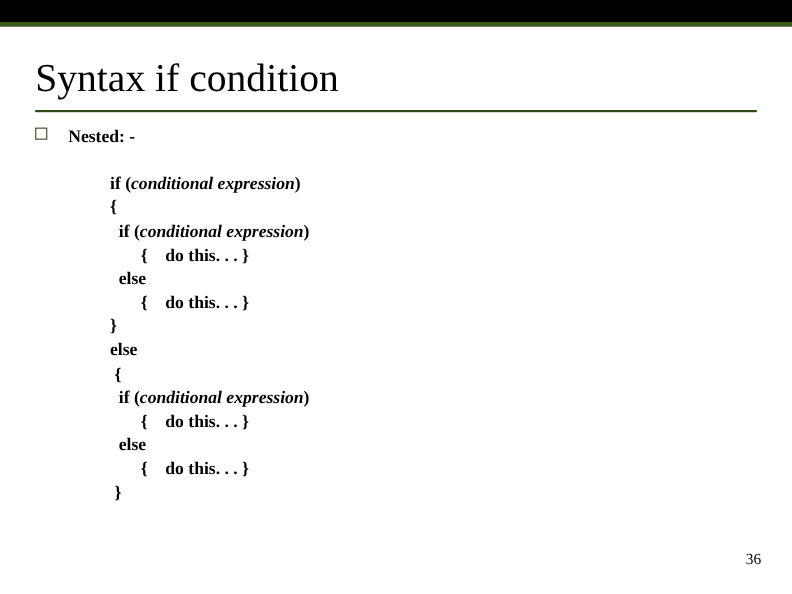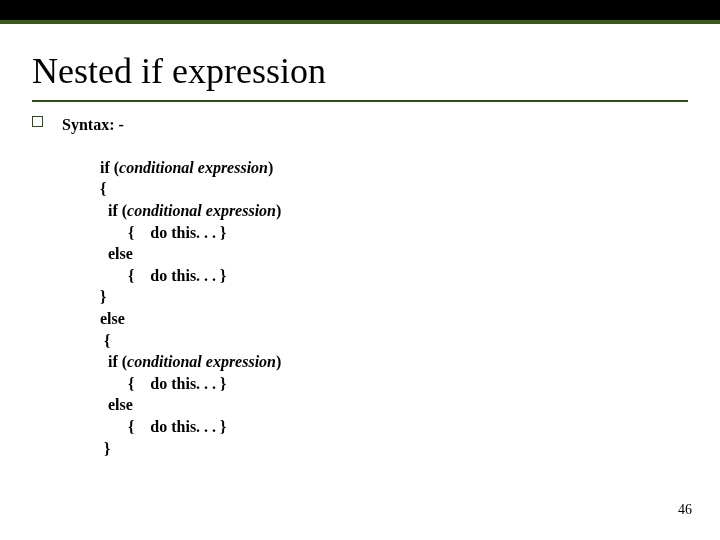--- a/index.html
+++ b/index.html
@@ -79,38 +79,38 @@
   }
 </style>
 </head>
 <body>
 
 <div class="top-bar">
   <div class="green-line"></div>
 </div>
 
 <div class="content">
-  <h1 class="title">Nested if expression</h1>
+  <h1 class="title">Syntax if condition</h1>
   <div class="rule"></div>
 
   <div class="body">
     <span class="bullet-icon"></span>
-    <div class="syntax-label">Syntax: -</div>
+    <div class="syntax-label">Nested: -</div>
 
     <div class="code">
 <span><span>if (</span><span class="cond">conditional expression</span><span>)</span></span>
 <span>{</span>
 <span><span>  if (</span><span class="cond">conditional expression</span><span>)</span></span>
 <span>       {    do this. . . }</span>
 <span>  else</span>
 <span>       {    do this. . . }</span>
 <span>}</span>
 <span>else</span>
 <span> {</span>
 <span><span>  if (</span><span class="cond">conditional expression</span><span>)</span></span>
 <span>       {    do this. . . }</span>
 <span>  else</span>
 <span>       {    do this. . . }</span>
 <span> }</span></div>
   </div>
 </div>
 
-<div class="page-num">46</div>
+<div class="page-num">36</div>
 
 </body></html>

